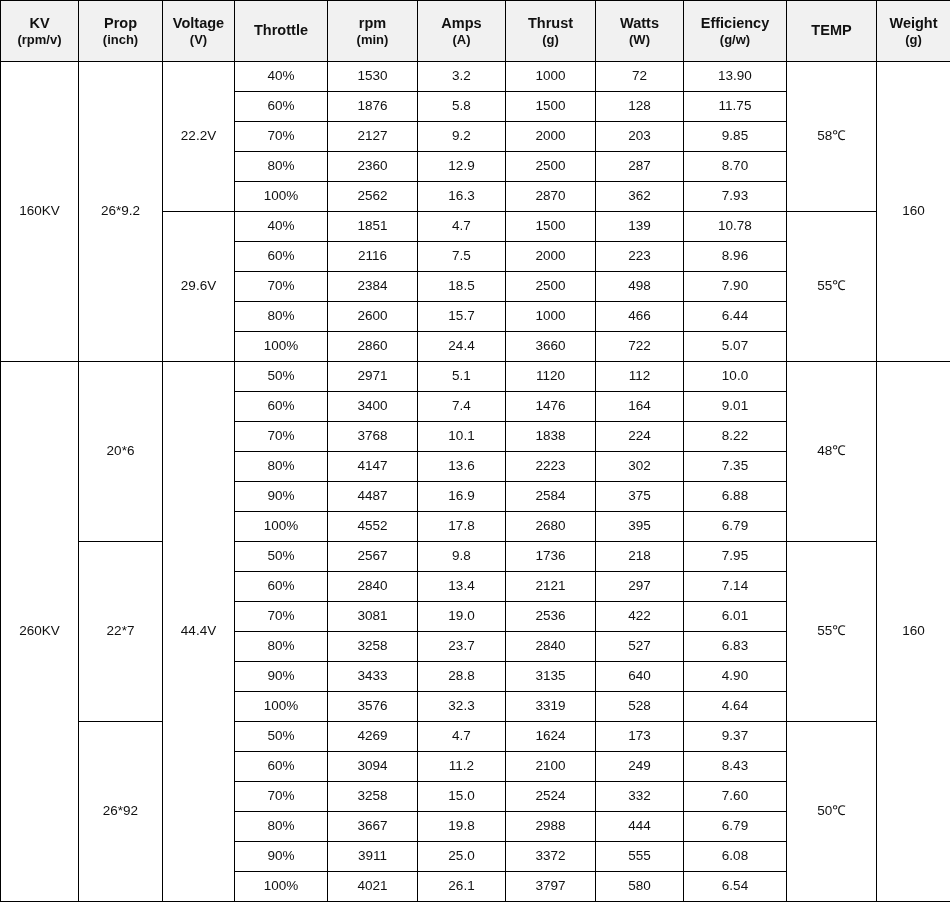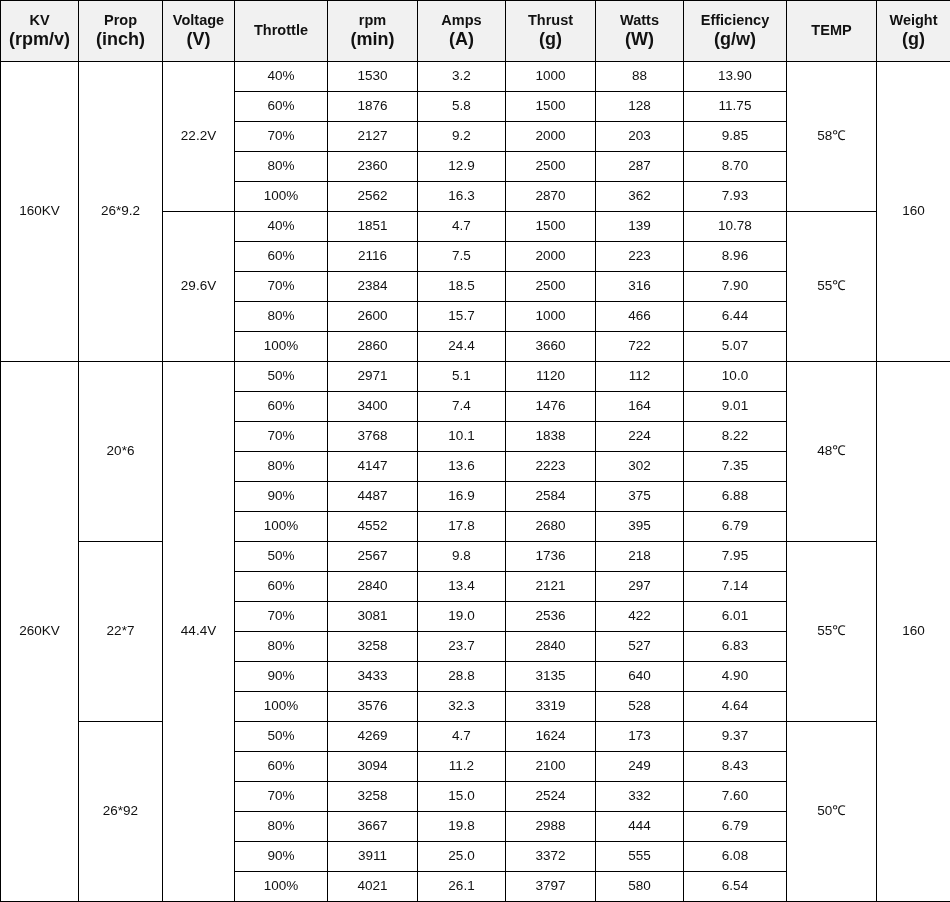--- a/index.html
+++ b/index.html
@@ -33,21 +33,21 @@
   #spec-table thead th {
     background: #f1f1f1;
     font-weight: bold;
     font-size: 14.5px;
     height: 56px;
     margin-left: 16px;
   }
   #spec-table thead th .unit {
     display: block;
     font-weight: bold;
-    font-size: 18px;
+    font-size: 13px;
   }
   #spec-table tbody td {
     height: 25px;
     font-size: 13.5px;
     background: #ffffff;
   }
   td.kv-cell,
   td.prop-cell,
   td.volt-cell,
   td.temp-cell,
@@ -101,21 +101,21 @@
   </thead>
   <tbody>
       <tr>
         <td class="kv-cell" rowspan="10">160KV</td>
         <td class="prop-cell" rowspan="10">26*9.2</td>
         <td class="volt-cell" rowspan="5">22.2V</td>
         <td>40%</td>
         <td>1530</td>
         <td>3.2</td>
         <td>1000</td>
-        <td>88</td>
+        <td>72</td>
         <td>13.90</td>
         <td class="temp-cell" rowspan="5">58℃</td>
         <td class="weight-cell" rowspan="10">160</td>
       </tr>
       <tr>
         <td>60%</td>
         <td>1876</td>
         <td>5.8</td>
         <td>1500</td>
         <td>128</td>
@@ -161,21 +161,21 @@
         <td>7.5</td>
         <td>2000</td>
         <td>223</td>
         <td>8.96</td>
       </tr>
       <tr>
         <td>70%</td>
         <td>2384</td>
         <td>18.5</td>
         <td>2500</td>
-        <td>316</td>
+        <td>498</td>
         <td>7.90</td>
       </tr>
       <tr>
         <td>80%</td>
         <td>2600</td>
         <td>15.7</td>
         <td>1000</td>
         <td>466</td>
         <td>6.44</td>
       </tr>

